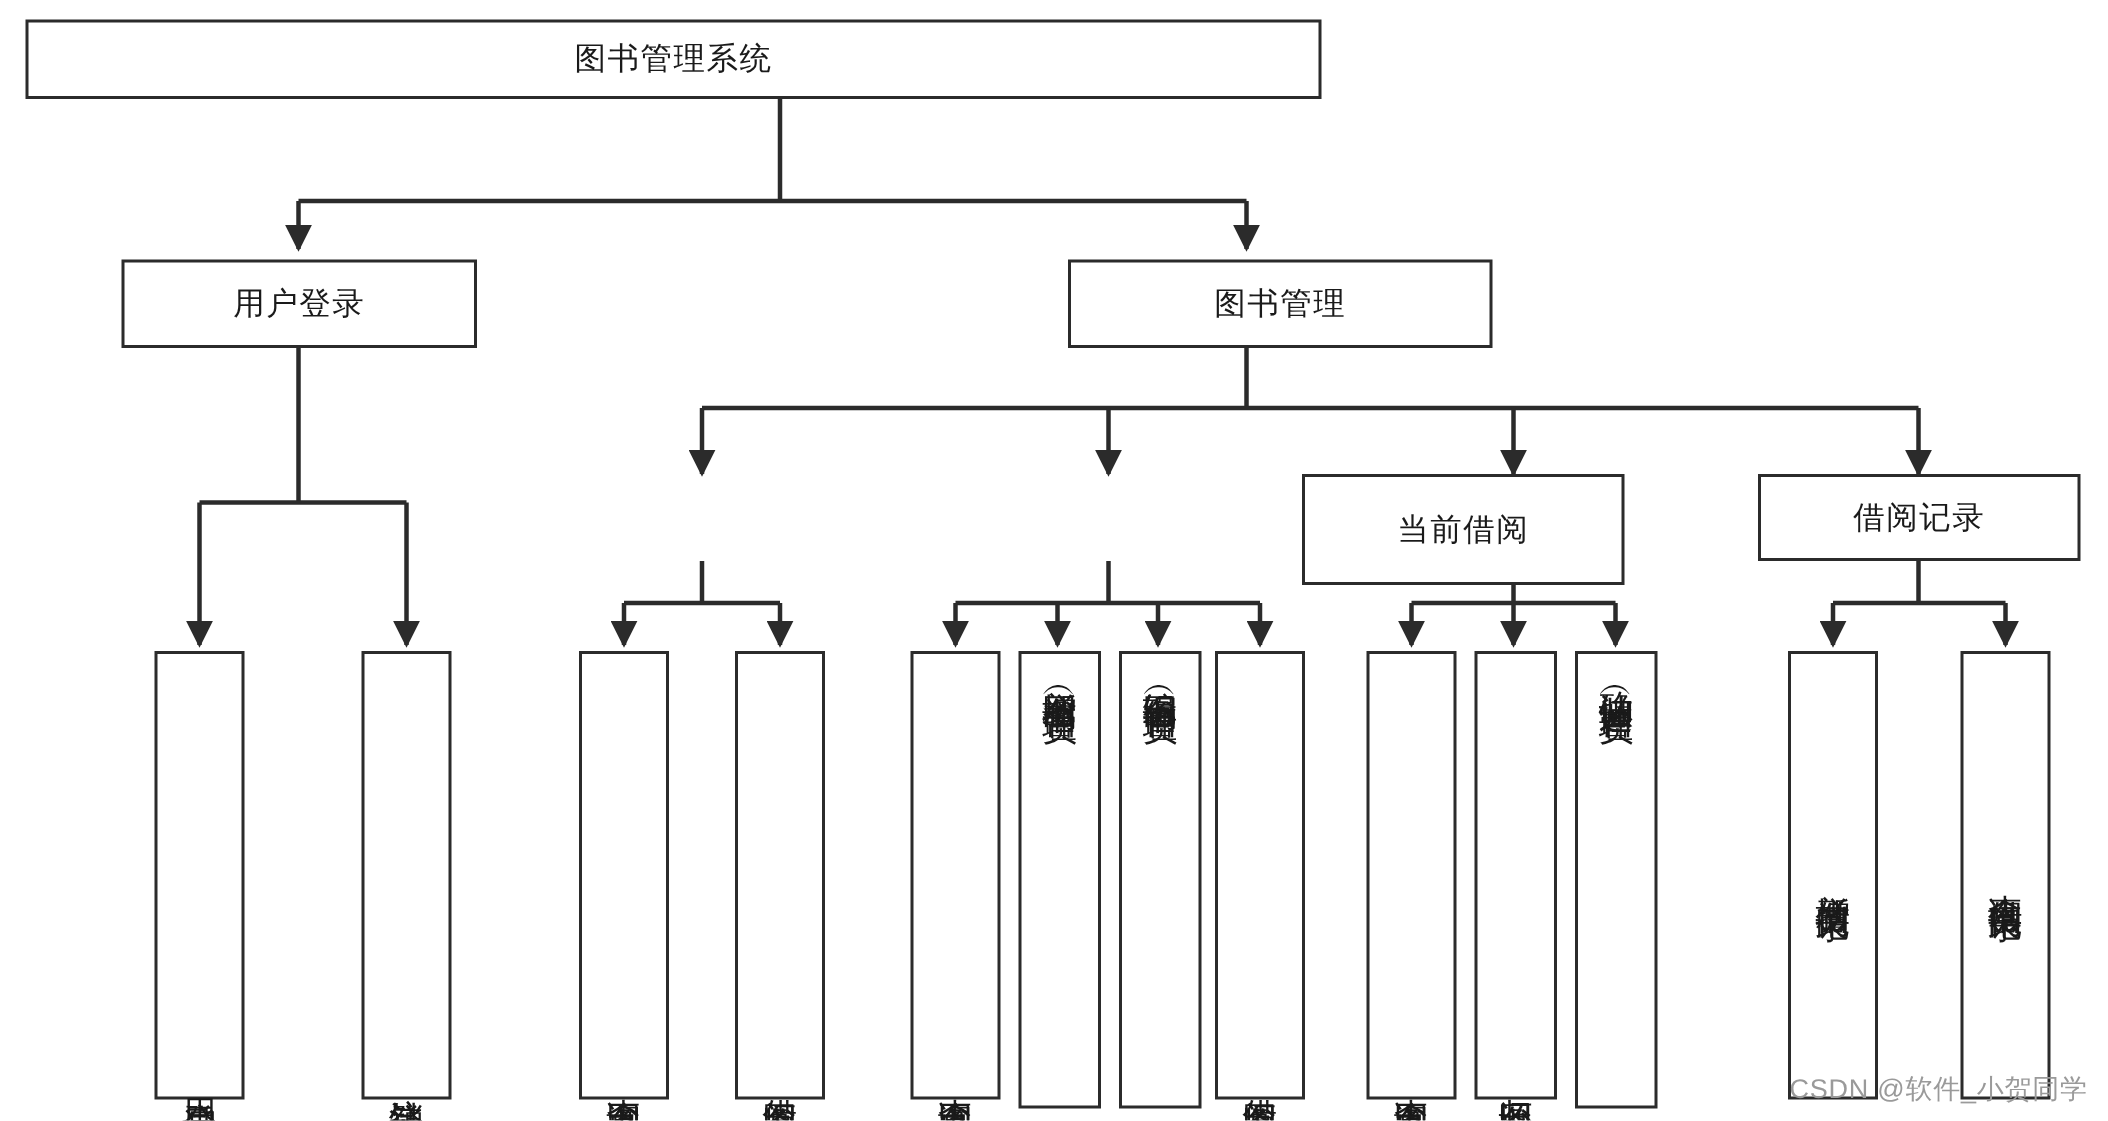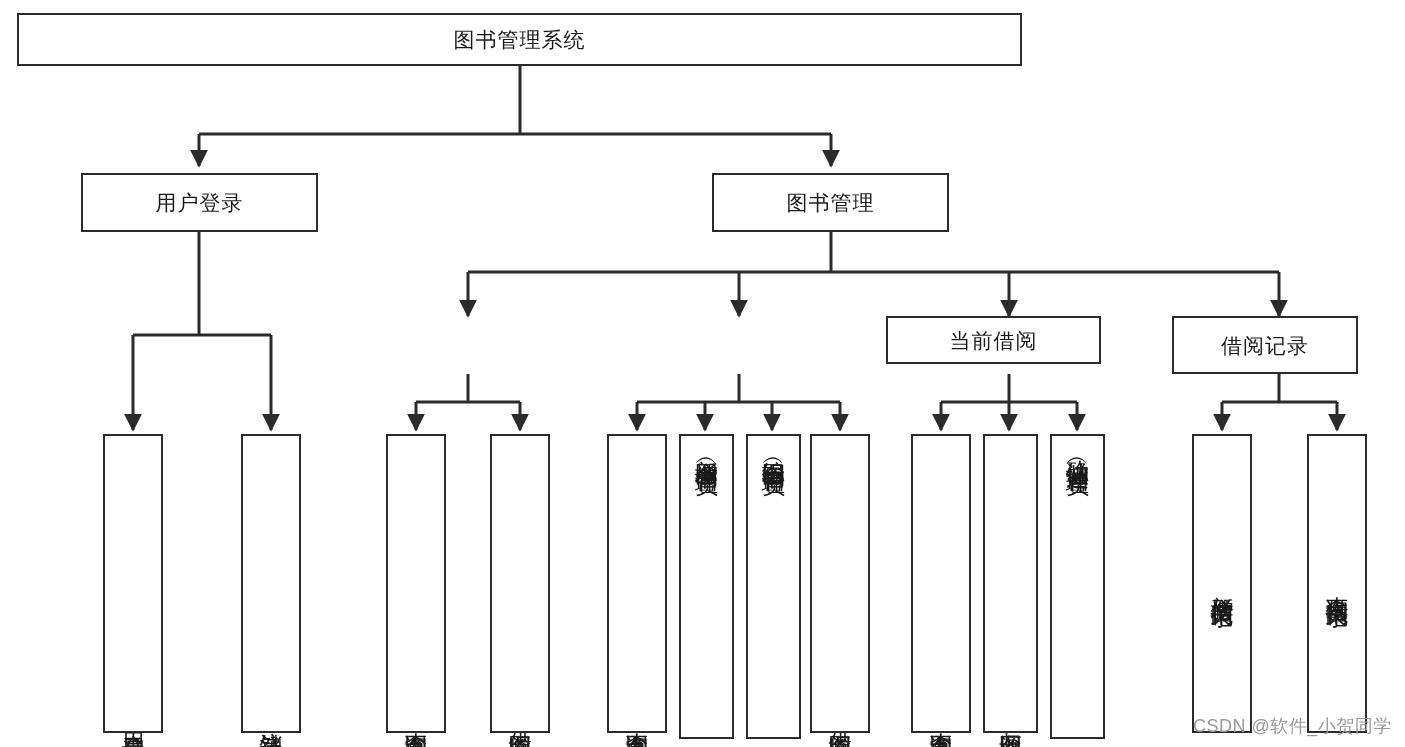--- a/index.html
+++ b/index.html
@@ -125,39 +125,39 @@
       <path d="M 1009 402 L 1009 430" marker-end="url(#arrowhead)"></path>
       <path d="M 1077 402 L 1077 430" marker-end="url(#arrowhead)"></path>
 
       <path d="M 1279 374 L 1279 402"></path>
       <path d="M 1222 402 L 1337 402"></path>
       <path d="M 1222 402 L 1222 430" marker-end="url(#arrowhead)"></path>
       <path d="M 1337 402 L 1337 430" marker-end="url(#arrowhead)"></path>
     </g>
   </svg>
 
-  <div class="node horiz" style="left:17px; top:13px; width:1005px; height:53px;">
+  <div class="node horiz" style="left:17px; top:13px; width:864px; height:53px;">
     <span class="node-label">图书管理系统</span>
   </div>
 
   <div class="node horiz" style="left:81px; top:173px; width:237px; height:59px;">
     <span class="node-label">用户登录</span>
   </div>
 
-  <div class="node horiz" style="left:712px; top:173px; width:237px; height:59px;">
+  <div class="node horiz" style="left:712px; top:173px; width:283px; height:59px;">
     <span class="node-label">图书管理</span>
   </div>
 
 
 
-  <div class="node horiz" style="left:886px; top:316px; width:215px; height:48px;">
+  <div class="node horiz" style="left:868px; top:316px; width:215px; height:74px;">
     <span class="node-label">当前借阅</span>
   </div>
 
-  <div class="node horiz" style="left:1172px; top:316px; width:186px; height:58px;">
+  <div class="node horiz" style="left:1172px; top:316px; width:215px; height:58px;">
     <span class="node-label">借阅记录</span>
   </div>
 
   <div class="node vert anchor-bottom" style="left:103px; top:434px; width:60px; height:299px;">
     <span class="node-label">用户登录</span>
   </div>
 
   <div class="node vert anchor-bottom" style="left:241px; top:434px; width:60px; height:299px;">
     <span class="node-label">注销登录</span>
   </div>

